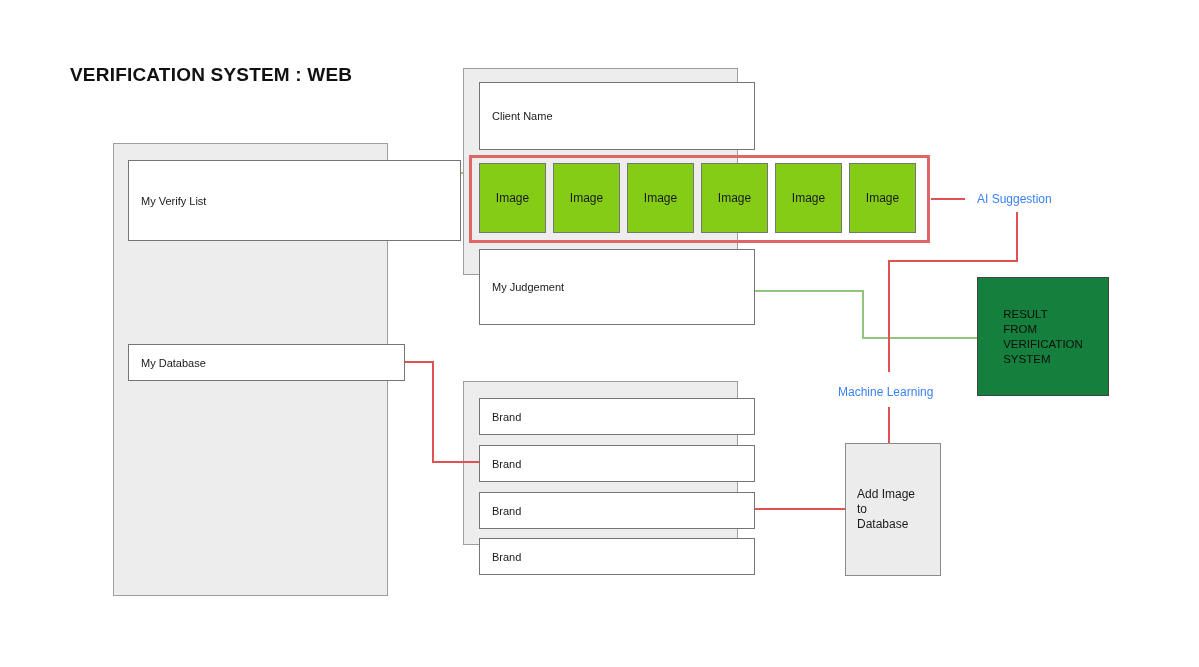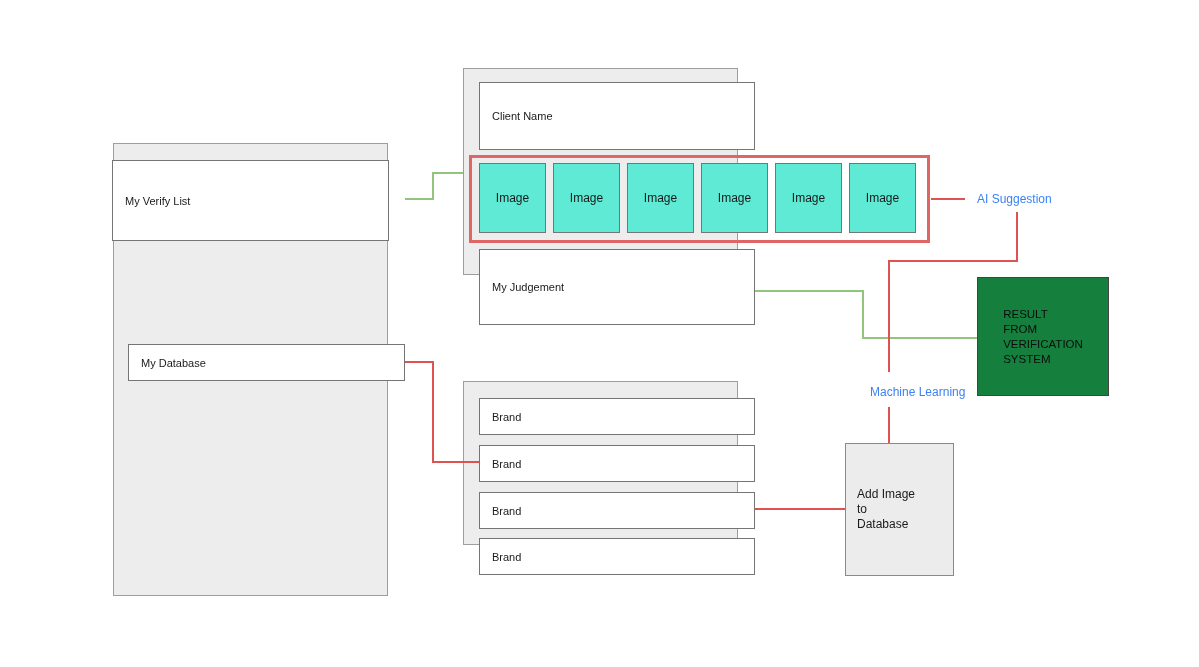--- a/index.html
+++ b/index.html
@@ -13,21 +13,21 @@
   }
   .gray-panel{
     background:#ededed;border:1px solid #9e9e9e;z-index:1;
   }
   .white-box{
     background:#ffffff;border:1.5px solid #757575;z-index:3;
     display:flex;align-items:center;
   }
   .white-box .lbl{padding-left:12px;font-size:11px;}
   .img-box{
-    background:#5eead4;border:1.5px solid #757575;z-index:4;
+    background:#84cc16;border:1.5px solid #757575;z-index:4;
     display:flex;align-items:center;justify-content:center;font-size:12px;
   }
   .red-frame{
     border:3px solid #e06666;background:transparent;z-index:2;
   }
   .line{z-index:2;}
   .line.green{background:#93c47e;}
   .line.red{background:#e05252;}
   .red-note{
     color:#3b82f6;font-size:12px;white-space:nowrap;z-index:5;
@@ -45,24 +45,25 @@
   }
   .result-box .lbl{
     font-size:11.5px;line-height:15px;white-space:pre-line;color:#0c0c0c;
   }
 </style>
 </head>
 <body>
 
 <div class="canvas">
 
+  <div class="abs title" style="left:70px;top:64px;">VERIFICATION SYSTEM : WEB</div>
 
   <div class="abs gray-panel" style="left:113px;top:143px;width:275px;height:453px;"></div>
 
-  <div class="abs white-box" style="left:112px;top:160px;width:277px;height:81px;">
+  <div class="abs white-box" style="left:128px;top:160px;width:333px;height:81px;">
     <span class="lbl">My Verify List</span>
   </div>
 
   <div class="abs white-box" style="left:128px;top:344px;width:277px;height:37px;">
     <span class="lbl">My Database</span>
   </div>
 
   <div class="abs gray-panel" style="left:463px;top:68px;width:275px;height:207px;"></div>
 
   <div class="abs white-box" style="left:479px;top:82px;width:276px;height:68px;">
@@ -102,21 +103,21 @@
   <div class="abs white-box" style="left:479px;top:445px;width:276px;height:37px;">
     <span class="lbl">Brand</span>
   </div>
   <div class="abs white-box" style="left:479px;top:492px;width:276px;height:37px;">
     <span class="lbl">Brand</span>
   </div>
   <div class="abs white-box" style="left:479px;top:538px;width:276px;height:37px;">
     <span class="lbl">Brand</span>
   </div>
 
-  <div class="abs add-image-box" style="left:845px;top:443px;width:109px;height:133px;">
+  <div class="abs add-image-box" style="left:845px;top:443px;width:96px;height:133px;">
     <span class="lbl">Add Image
 to
 Database</span>
   </div>
 
   <div class="abs result-box" style="left:977px;top:277px;width:132px;height:119px;">
     <span class="lbl">RESULT
 FROM
 VERIFICATION
 SYSTEM</span>
@@ -137,15 +138,15 @@
   <div class="abs line red" style="left:931px;top:198px;width:34px;height:2px;"></div>
 
   <div class="abs line red" style="left:1016px;top:212px;width:2px;height:50px;"></div>
   <div class="abs line red" style="left:888px;top:260px;width:130px;height:2px;"></div>
   <div class="abs line red" style="left:888px;top:260px;width:2px;height:112px;"></div>
   <div class="abs line red" style="left:888px;top:407px;width:2px;height:36px;"></div>
 
   <div class="abs line red" style="left:755px;top:508px;width:90px;height:2px;"></div>
 
   <div class="abs red-note" style="left:977px;top:192px;">AI Suggestion</div>
-  <div class="abs red-note" style="left:838px;top:385px;margin-left:32px;">Machine Learning</div>
+  <div class="abs red-note" style="left:838px;top:385px;">Machine Learning</div>
 
 </div>
 
 </body></html>

